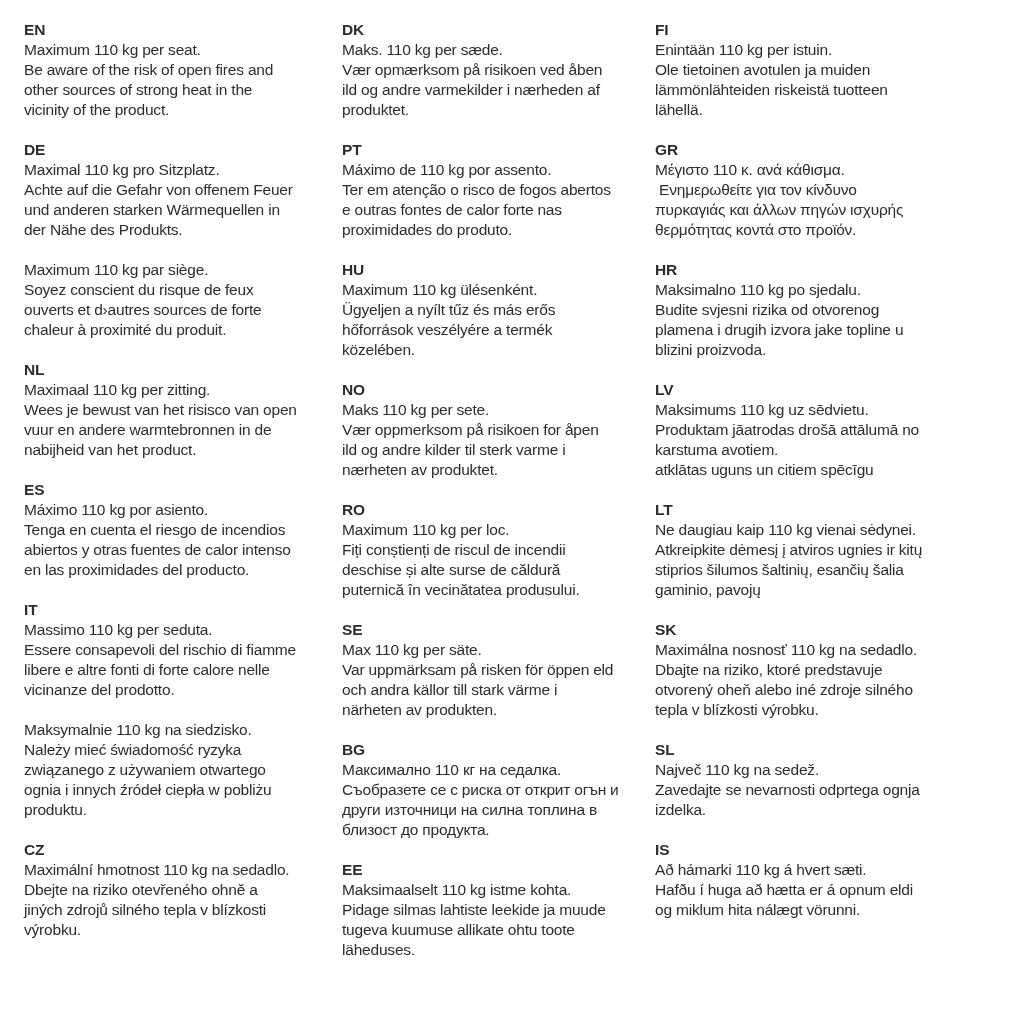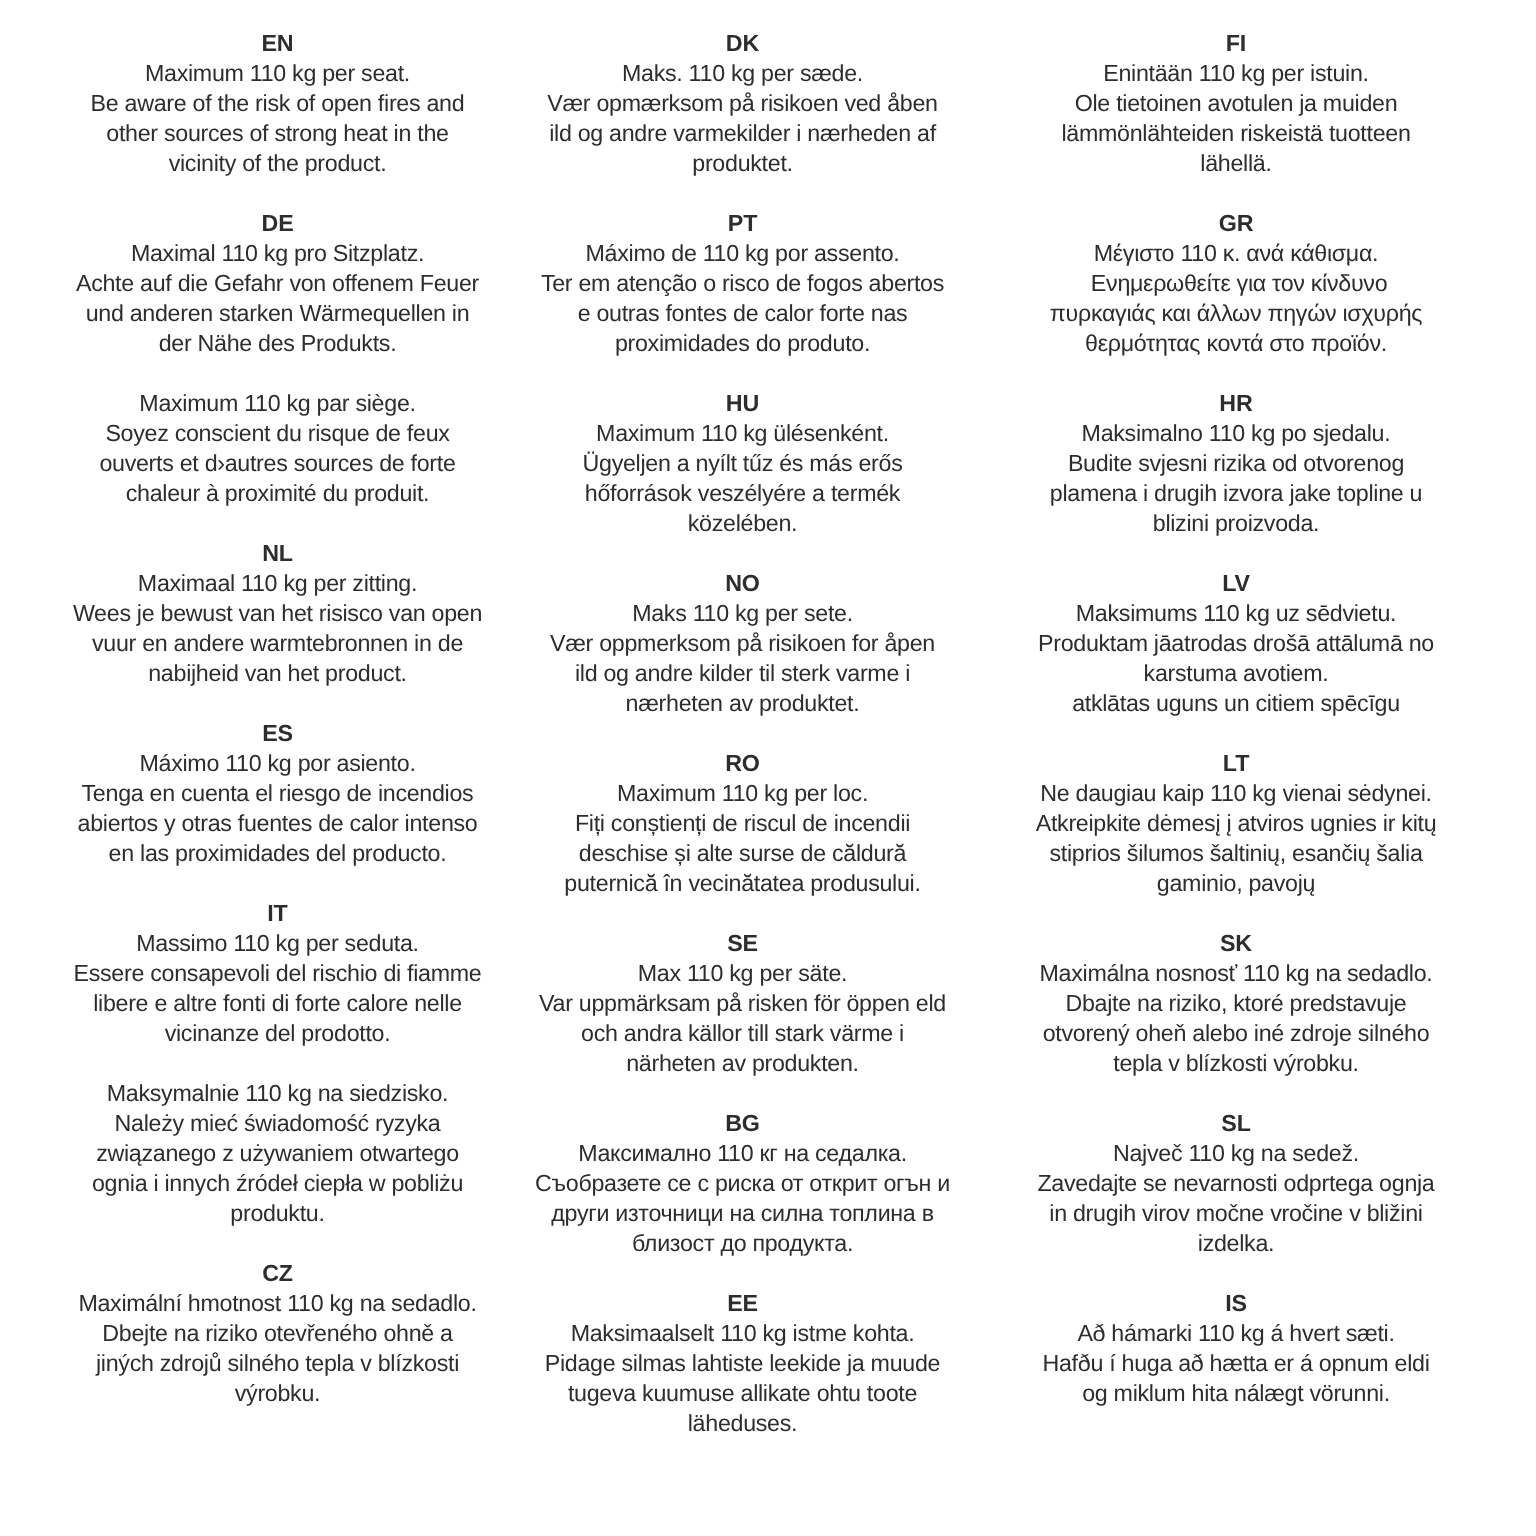--- a/index.html
+++ b/index.html
@@ -18,25 +18,24 @@
     position: relative;
     width: 1024px;
     height: 1024px;
     background: #ffffff;
   }
   .col {
     position: absolute;
     top: 20px;
   }
   .col-0 { left: 24px;  width: 322px; }
-  .col-1 { left: 330px; width: 330px; }
+  .col-1 { left: 342px; width: 330px; }
   .col-2 { left: 655px; width: 338px; }
   .block {
     margin: 0 0 20px 0;
-    text-align: center;
   }
   .code {
     font-size: 15.5px;
     line-height: 20px;
     font-weight: bold;
     white-space: pre;
     letter-spacing: -0.1px;
   }
   .line {
     font-size: 15.5px;
@@ -204,21 +203,20 @@
         <div class="code">SK</div>
         <div class="line">Maximálna nosnosť 110 kg na sedadlo.</div>
         <div class="line">Dbajte na riziko, ktoré predstavuje</div>
         <div class="line">otvorený oheň alebo iné zdroje silného</div>
         <div class="line">tepla v blízkosti výrobku.</div>
       </section>
       <section class="block">
         <div class="code">SL</div>
         <div class="line">Največ 110 kg na sedež.</div>
         <div class="line">Zavedajte se nevarnosti odprtega ognja</div>
-        <div class="line">in drugih virov močne vročine v bližini</div>
         <div class="line">izdelka.</div>
       </section>
       <section class="block">
         <div class="code">IS</div>
         <div class="line">Að hámarki 110 kg á hvert sæti.</div>
         <div class="line">Hafðu í huga að hætta er á opnum eldi</div>
         <div class="line">og miklum hita nálægt vörunni.</div>
       </section>
     </div>
 </div>

